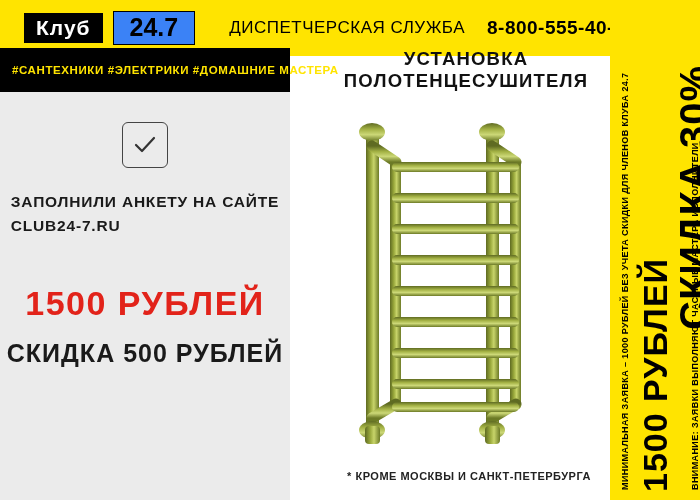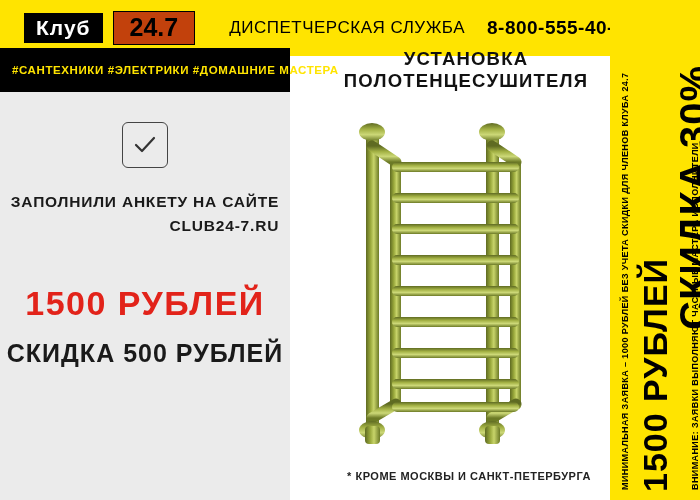--- a/index.html
+++ b/index.html
@@ -34,21 +34,21 @@
     background: #000000;
     color: #ffffff;
     font-weight: bold;
     font-size: 21px;
     letter-spacing: 1px;
     padding: 4px 12px 5px 12px;
     line-height: 1;
   }
   .club-number {
     margin-left: 10px;
-    background: #c2410c;
+    background: #3b82f6;
     color: #000000;
     font-weight: bold;
     font-size: 25px;
     letter-spacing: 0px;
     padding: 3px 16px 4px 16px;
     line-height: 1;
     border: 1px solid #000;
   }
   .dispatch-label {
     margin-left: 34px;
@@ -120,21 +120,21 @@
     height: 44px;
     border: 1.5px solid #444;
     border-radius: 6px;
     display: flex;
     align-items: center;
     justify-content: center;
   }
   .checkbox-icon svg { display: block; }
   .left-lines {
     margin-top: 22px;
-    text-align: right;
+    text-align: left;
     color: #1a1a1a;
     font-size: 15.5px;
     font-weight: bold;
     letter-spacing: 0.8px;
     line-height: 1.55;
   }
   .left-lines div { white-space: nowrap; }
   .big-red {
     margin-top: 46px;
     color: #e2231a;

